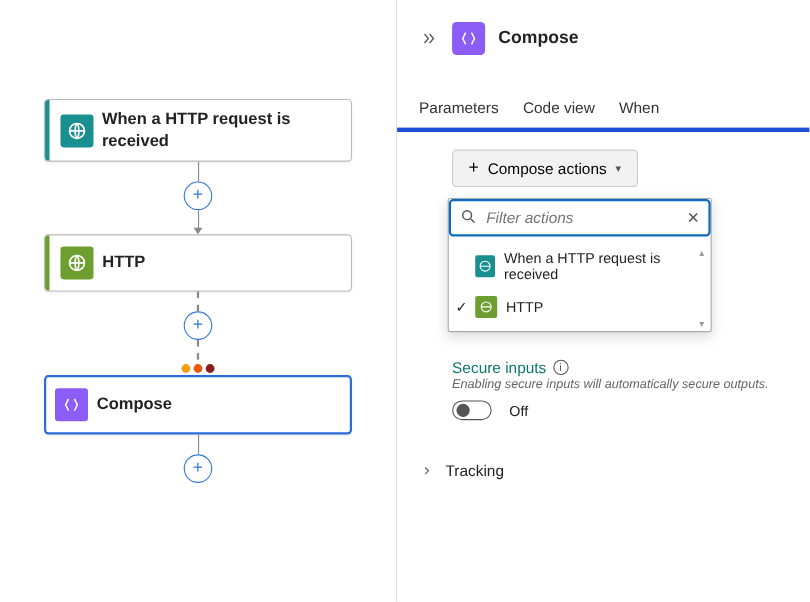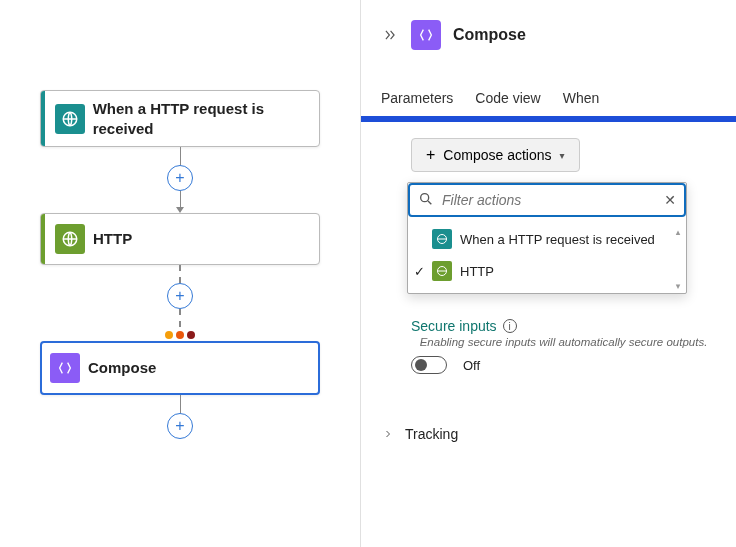--- a/index.html
+++ b/index.html
@@ -25,56 +25,56 @@
   .d2 { background: #ea580c; }
   .d3 { background: #8b1a1a; }
 
   
   .panel { flex: 1; border-left: 1px solid #e0e0e0; padding: 0; position: relative; }
   .panel-head { display: flex; align-items: center; gap: 12px; padding: 20px 20px 14px; }
   .collapse-icon { width: 18px; height: 18px; display: flex; align-items: center; justify-content: center; color: #555; cursor: pointer; }
   .panel-icon { width: 30px; height: 30px; border-radius: 4px; display: flex; align-items: center; justify-content: center; color: #fff; }
   .panel-title { font-size: 16px; font-weight: 600; color: #222; }
 
-  .tabs { display: flex; gap: 22px; padding: 0 20px; border-bottom: 6px solid #1d4ed8; margin-top: 18px; }
+  .tabs { display: flex; gap: 22px; padding: 0 20px; border-bottom: 4px solid #1d4ed8; margin-top: 18px; }
   .tab { font-size: 14px; color: #333; padding: 8px 0 10px; cursor: pointer; position: relative; }
   .tab.active { font-weight: 600; }
   .tab.active::after { content: ""; position: absolute; left: 0; right: 0; bottom: -1px; height: 3px; background: #0f6cbd; border-radius: 2px; }
 
   .section { padding: 16px 20px 4px; }
   .sec-head { display: flex; align-items: center; gap: 10px; cursor: pointer; margin-bottom: 10px; }
   .chev { width: 14px; height: 14px; display: flex; align-items: center; justify-content: center; color: #555; }
   .sec-title { font-size: 14px; font-weight: 400; color: #222; }
 
   .select-actions { margin-left: 30px; background: #f2f2f2; border: 1px solid #ccc; border-radius: 4px; padding: 8px 14px; display: inline-flex; align-items: center; gap: 8px; font-size: 14px; cursor: pointer; }
   .plus-thin { font-size: 16px; font-weight: 400; line-height: 1; }
   .chev-sm { font-size: 10px; color: #555; }
 
-  .dropdown { margin: 10px 0 0 26px; width: 280px; border: 1px solid #aaa; border-radius: 2px; background: #fff; box-shadow: 0 4px 12px rgba(0,0,0,0.15); }
+  .dropdown { margin: 10px 0 0 26px; width: 240px; border: 1px solid #aaa; border-radius: 2px; background: #fff; box-shadow: 0 4px 12px rgba(0,0,0,0.15); }
   .dd-search { display: flex; align-items: center; border: 2px solid #0f6cbd; border-radius: 4px; margin: 0; padding: 6px 8px; }
   .dd-search input { border: none; outline: none; flex: 1; font-size: 14px; font-style: italic; color: #555; }
   .dd-search .si { width: 18px; height: 18px; color: #555; margin-right: 6px; }
   .dd-clear { color: #555; cursor: pointer; font-size: 14px; }
   .dd-list { padding: 6px 0; }
   .dd-item { display: flex; align-items: center; gap: 8px; padding: 6px 10px 6px 24px; font-size: 13px; color: #222; cursor: pointer; position: relative; }
   .dd-item .mini-icon { width: 20px; height: 20px; border-radius: 2px; display: flex; align-items: center; justify-content: center; color: #fff; font-size: 11px; }
   .dd-item .check { position: absolute; left: 6px; color: #222; font-size: 13px; }
   .dd-scroll { position: absolute; right: 2px; top: 44px; bottom: 2px; width: 12px; display: flex; flex-direction: column; justify-content: space-between; align-items: center; color: #999; font-size: 9px; }
 
   .secure { margin: 24px 0 0 30px; }
   .secure-row { display: flex; align-items: center; gap: 6px; }
   .secure-label { font-size: 14px; color: #0f766e; }
   .info { width: 14px; height: 14px; border: 1px solid #555; border-radius: 50%; display: flex; align-items: center; justify-content: center; font-size: 10px; color: #555; }
-  .secure-help { font-size: 11.5px; font-style: italic; color: #666; margin-top: 2px; text-align: center; }
+  .secure-help { font-size: 11.5px; font-style: italic; color: #666; margin-top: 2px; }
   .toggle-row { display: flex; align-items: center; gap: 16px; margin-top: 8px; }
   .toggle { width: 36px; height: 18px; border: 1px solid #555; border-radius: 10px; position: relative; background: #fff; cursor: pointer; }
   .toggle .knob { position: absolute; width: 12px; height: 12px; background: #555; border-radius: 50%; top: 2px; left: 3px; }
   .toggle-state { font-size: 13px; color: #222; }
 
-  .tracking { margin-top: 48px; display: flex; align-items: center; gap: 10px; padding: 0 20px; cursor: pointer; }
+  .tracking { margin-top: 34px; display: flex; align-items: center; gap: 10px; padding: 0 20px; cursor: pointer; }
 
   .teal { background: #1a8f8f; }
   .green { background: #6d9e2f; }
   .purple { background: #8b5cf6; }
 
   svg { display: block; }
 </style>
 </head>
 <body>
 

